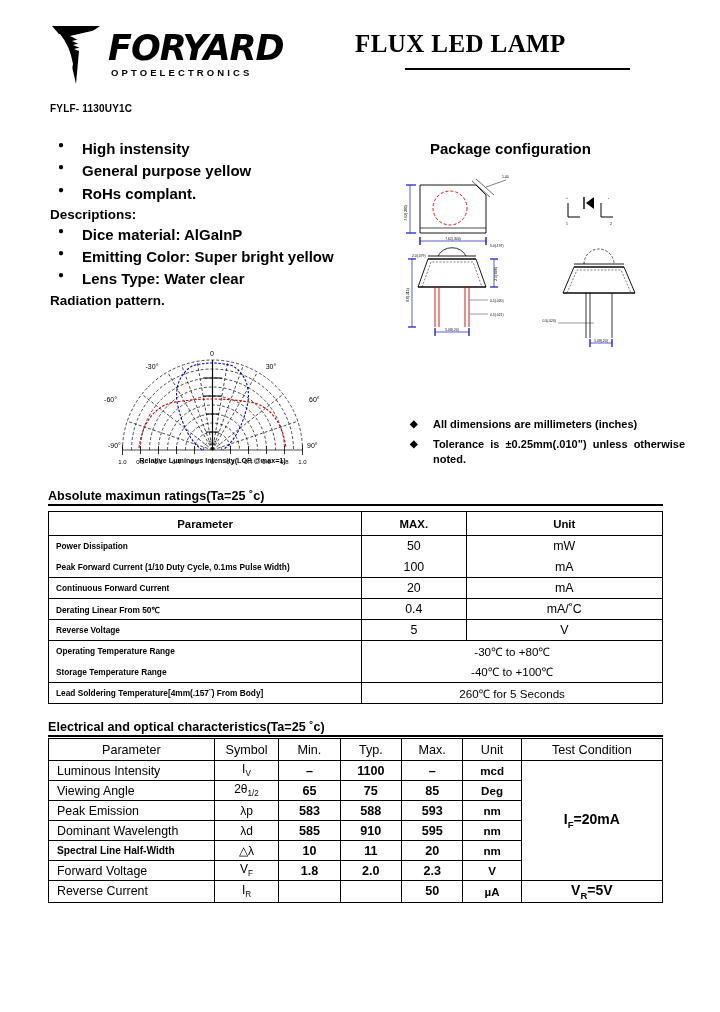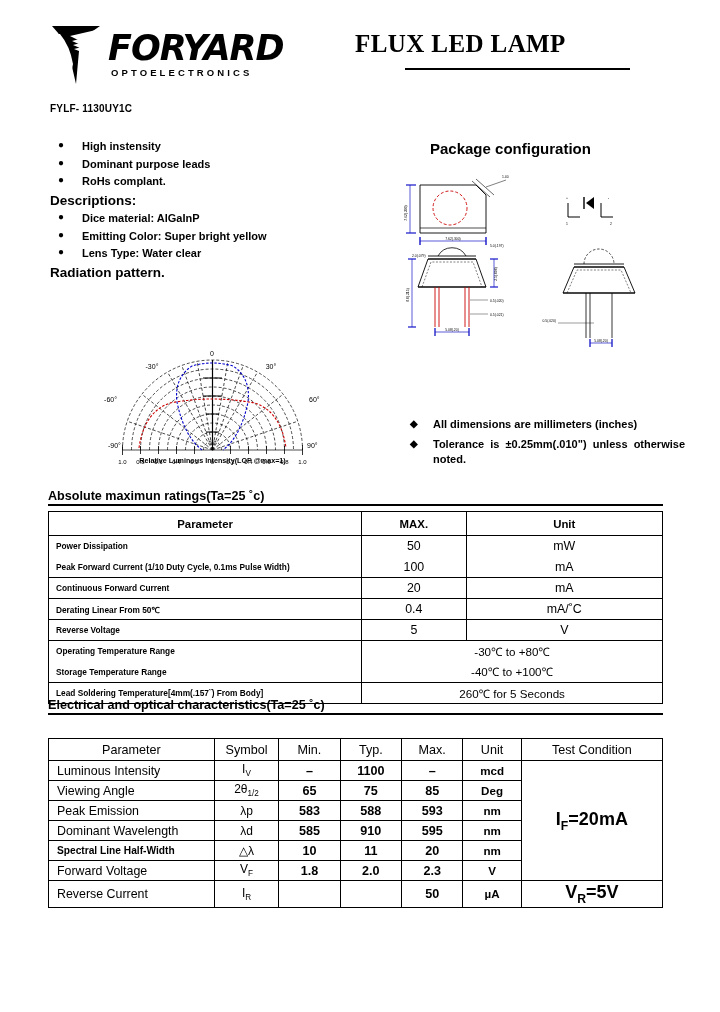--- a/index.html
+++ b/index.html
@@ -53,21 +53,21 @@
     position: absolute; left: 50px; top: 103px;
     font-size: 10px; font-weight: bold;
     letter-spacing: 0.2px;
   }
 
   
   .features { position: absolute; left: 50px; top: 140px; width: 330px; }
   .sec-label { font-size: 13.5px; font-weight: bold; margin-bottom: 4px; }
   ul.bullets { list-style: none; margin: 0 0 4px 0; padding: 0; }
   ul.bullets li {
-    font-size: 11px; font-weight: bold;
+    font-size: 15px; font-weight: bold;
     margin: 0 0 5px 0; padding-left: 32px;
     position: relative; line-height: 1.15;
   }
   ul.bullets li:before {
     content: "\25CF"; position: absolute; left: 8px; top: -1px; font-size: 10px;
   }
   .radiation-label { font-size: 13.5px; font-weight: bold; margin-top: 0; }
 
   
   .pkg-title {
@@ -93,21 +93,21 @@
     text-align: center; font-size: 7.2px; font-weight: bold;
   }
 
   
   .tbl-heading {
     font-size: 12.6px; font-weight: bold;
     border-bottom: 2.4px solid #000;
     padding-bottom: 1px;
   }
   #abs-head { position: absolute; left: 48px; top: 489px; width: 615px; }
-  #el-head  { position: absolute; left: 48px; top: 698px; width: 615px; }
+  #el-head  { position: absolute; left: 48px; top: 720px; width: 615px; }
 
   
   table { border-collapse: collapse; }
   #abs-table {
     position: absolute; left: 48px; top: 511px;
     width: 615px;
   }
   #abs-table td, #abs-table th {
     border: 1px solid #000; padding: 2px 4px; vertical-align: middle;
   }
@@ -135,21 +135,21 @@
   #el-table td, #el-table th {
     border: 1px solid #000; padding: 1px 3px; text-align: center;
     vertical-align: middle; height: 20px;
   }
   #el-table th { font-size: 12.6px; font-weight: normal; height: 22px; }
   #el-table td.pname { font-size: 12.4px; text-align: left; padding-left: 8px; }
   #el-table td.pname.sm { font-size: 10.2px; font-weight: bold; }
   #el-table td.sym { font-size: 12px; }
   #el-table td.num { font-size: 12.6px; font-weight: bold; }
   #el-table td.unitc { font-size: 11.6px; font-weight: bold; }
-  #el-table td.cond { font-size: 18px; font-weight: bold; }
+  #el-table td.cond { font-size: 14px; font-weight: bold; }
   sub { font-size: 0.68em; }
 
   .dim { font-size: 3.4px; fill: #000; font-family: "Liberation Sans", sans-serif; }
 </style>
 </head>
 <body>
 
 <div class="page">
 
   <div class="header">
@@ -168,21 +168,21 @@
       </div>
     </div>
   </div>
   <div class="doc-title">FLUX LED LAMP</div>
   <div class="doc-title-rule"></div>
   <div class="part-no">FYLF- 1130UY1C</div>
 
   <div class="features">
     <ul class="bullets">
       <li>High instensity</li>
-      <li>Dominant purpose leads</li>
+      <li>General purpose yellow</li>
       <li>RoHs complant.</li>
     </ul>
     <div class="sec-label">Descriptions:</div>
     <ul class="bullets">
       <li>Dice material: AlGaInP</li>
       <li>Emitting Color: Super bright yellow</li>
       <li>Lens Type: Water clear</li>
     </ul>
     <div class="radiation-label">Radiation pattern.</div>
   </div>

